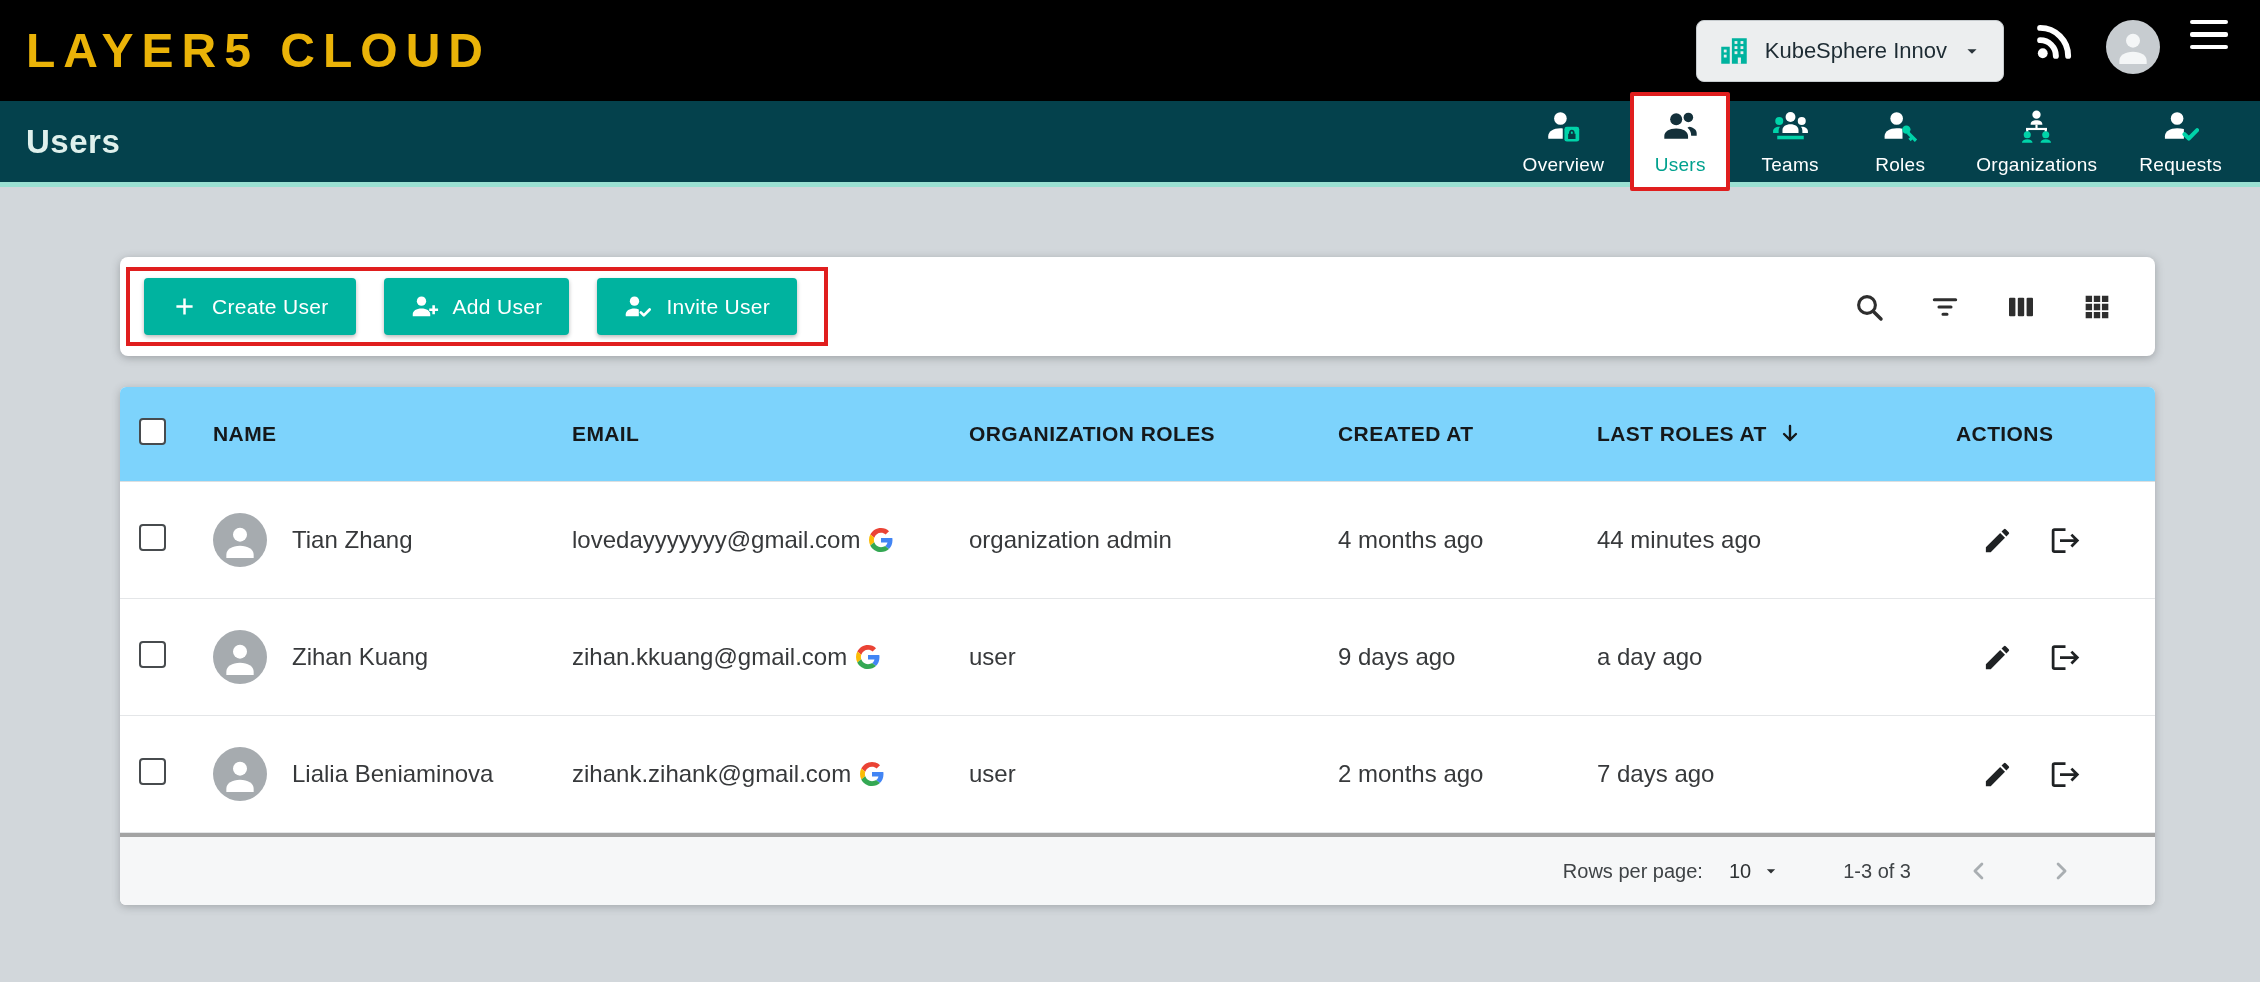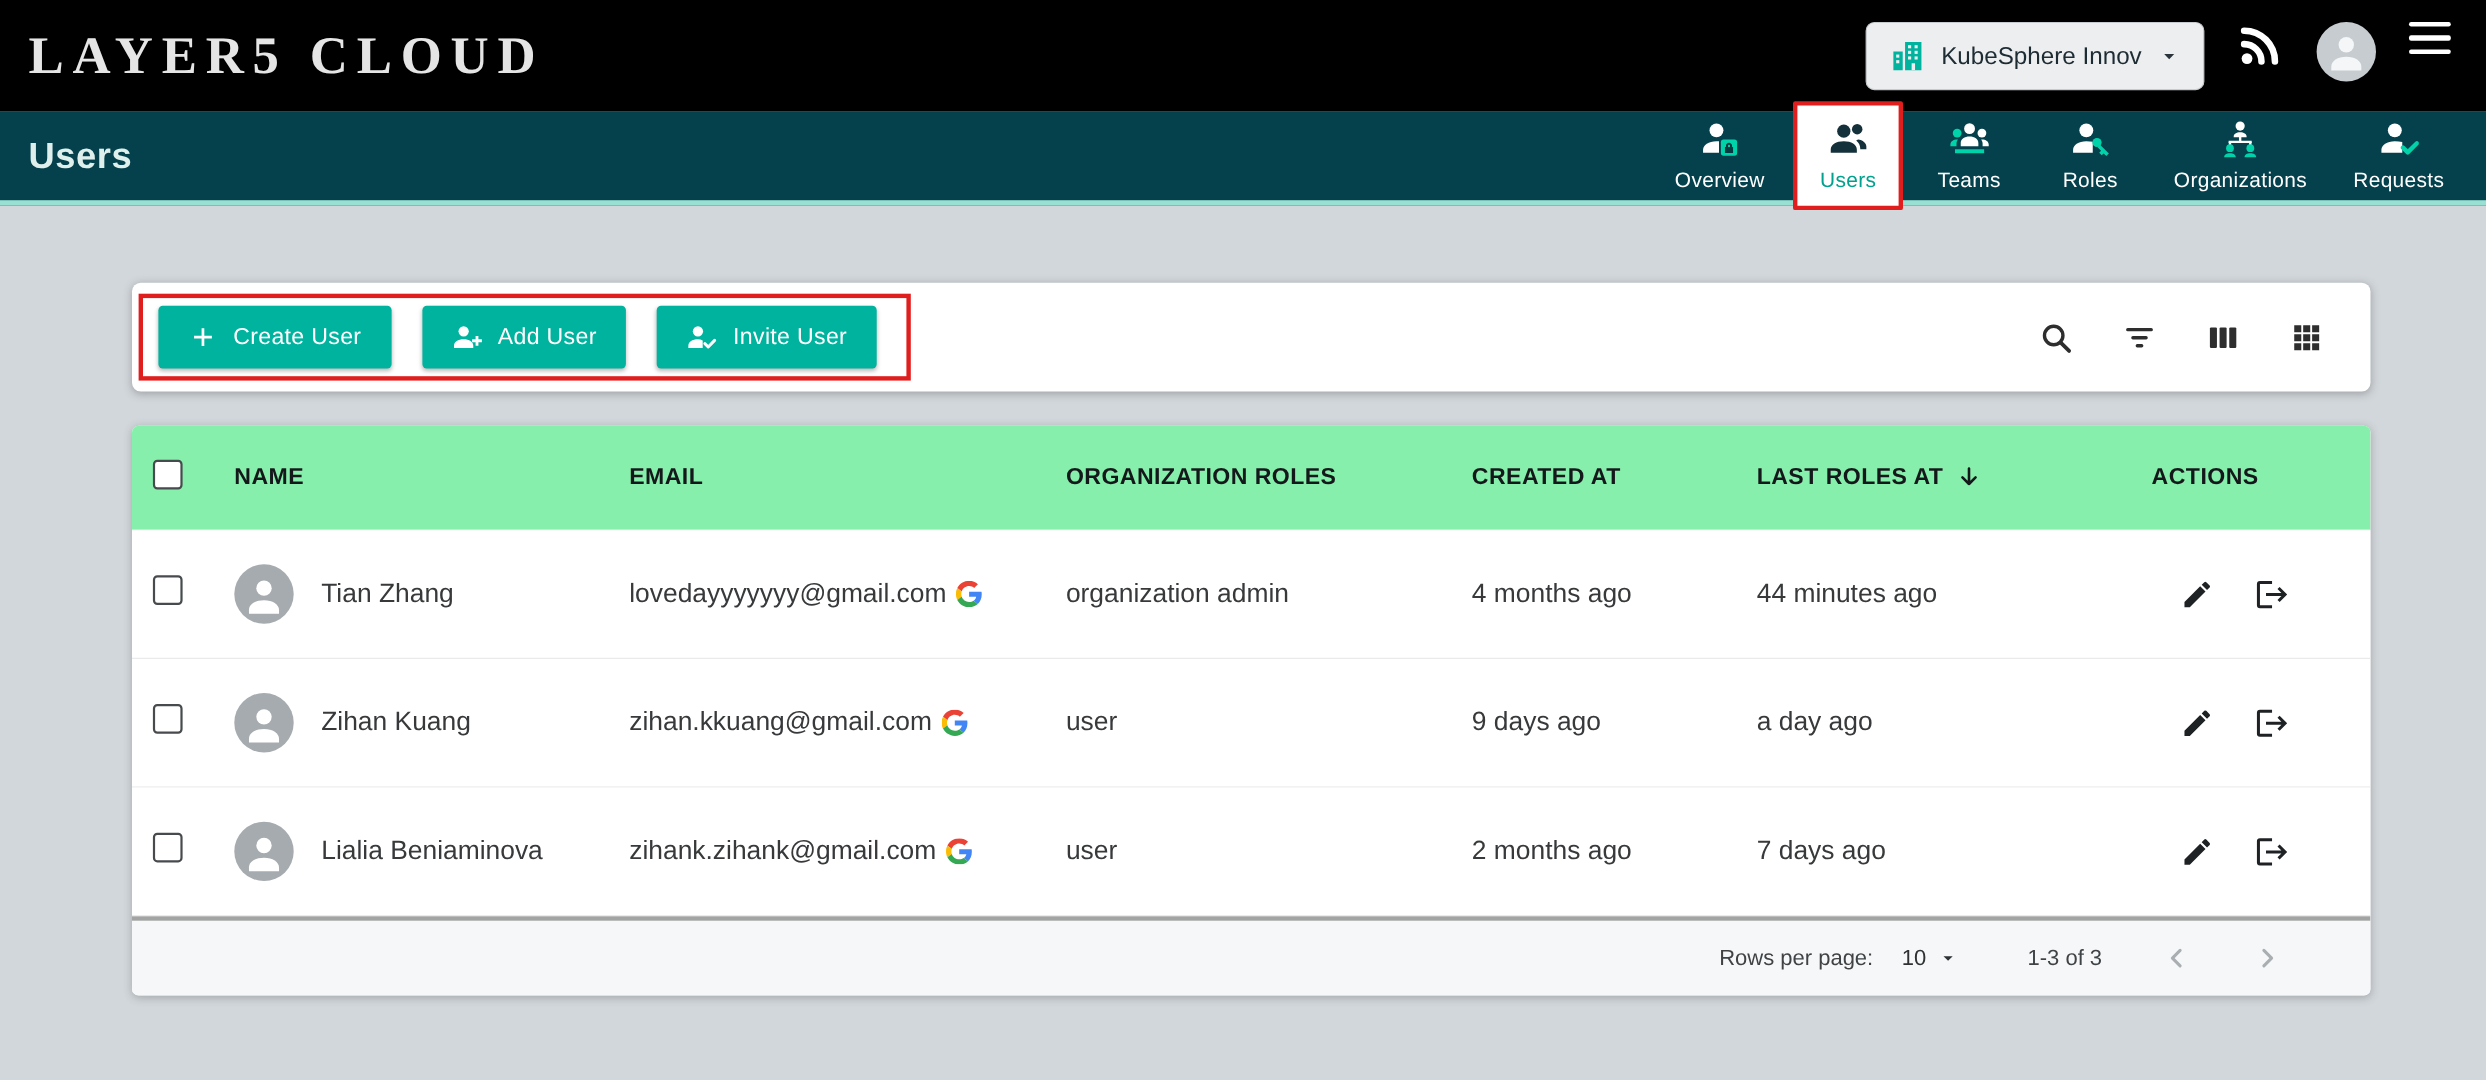--- a/index.html
+++ b/index.html
@@ -3,22 +3,22 @@
 <meta charset="utf-8">
 <style>
   *{box-sizing:border-box;margin:0;padding:0}
   html,body{width:2260px;height:982px;overflow:hidden;background:#d2d7db;
     font-family:"Liberation Sans",sans-serif;-webkit-font-smoothing:antialiased}
   svg.ic{fill:currentColor;display:block}
 
   
   .topbar{height:101px;background:#000;display:flex;align-items:center;
     justify-content:space-between;padding:0 32px 0 26px}
-  .logo{color:#e5e5e5;font-size:48px;font-weight:800;letter-spacing:8px;
-    font-family:Liberation Serif, serif;cursor:pointer;white-space:nowrap}
+  .logo{color:#eab308;font-size:48px;font-weight:800;letter-spacing:8px;
+    font-family:Liberation Sans, sans-serif;cursor:pointer;white-space:nowrap}
   .topbar-right{display:flex;align-items:flex-start;gap:30px}
   .org-select{display:flex;align-items:center;gap:14px;height:62px;padding:0 20px;
     background:#eceeef;border:1px solid #c6cbce;border-radius:8px;font-size:22px;
     color:#1d2b33;font-weight:500;cursor:pointer;font-family:inherit;box-shadow:0 1px 2px rgba(0,0,0,.4)}
   .org-select .caret{color:#2a343a}
   .icon-btn{background:none;border:none;color:#fff;cursor:pointer;display:flex;align-items:center;padding:0}
   .avatar{width:54px;height:54px;border-radius:50%;background:#c7ccd0;display:flex;
     justify-content:center;overflow:hidden;color:#f4f6f7;cursor:pointer;border:none}
   .avatar svg{margin-top:9px}
   .hamburger{display:flex;flex-direction:column;gap:8px;width:38px;background:none;border:none;cursor:pointer}
@@ -48,21 +48,21 @@
   .btn{display:flex;align-items:center;gap:14px;height:57px;padding:0 27px;background:#00B39F;
     color:#fff;border:none;border-radius:4px;font-size:21px;font-weight:500;font-family:inherit;
     cursor:pointer;box-shadow:0 2px 4px rgba(0,0,0,.28);letter-spacing:.3px}
   .tool-icons{display:flex;align-items:center;gap:44px;color:#2e2e2e}
   .tool-icons .icon-btn{color:#2e2e2e}
 
   
   .table-card{margin-top:31px;background:#fff;border-radius:6px;
     box-shadow:0 2px 8px rgba(60,64,67,.3);overflow:hidden}
   .tr{display:grid;grid-template-columns:93px 359px 397px 369px 259px 359px 1fr;align-items:center}
-  .thead{height:95px;background:#86efac;border-bottom:1px solid #dcdfe1;font-weight:700;
+  .thead{height:95px;background:#7dd3fc;border-bottom:1px solid #dcdfe1;font-weight:700;
     font-size:21px;color:#15181a;letter-spacing:.4px}
   .tbody-row{height:117px;border-bottom:1px solid #e4e6e8;font-size:24px;color:#37393b;background:#fff}
   .cell-check{padding-left:19px}
   .checkbox{width:27px;height:27px;border:2.5px solid #474b4e;border-radius:4px;background:#fff;
     display:inline-block;cursor:pointer}
   .name-cell{display:flex;align-items:center;gap:25px}
   .row-avatar{width:54px;height:54px;border-radius:50%;background:#a6abaf;color:#fff;
     display:flex;justify-content:center;overflow:hidden;flex:none}
   .row-avatar svg{margin-top:10px}
   .email-cell{display:flex;align-items:center;gap:9px}

